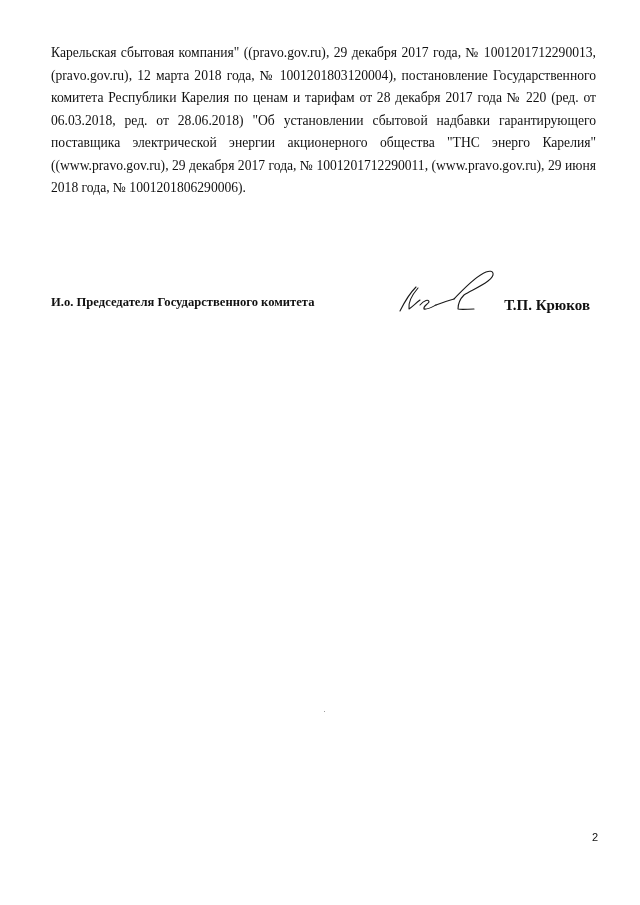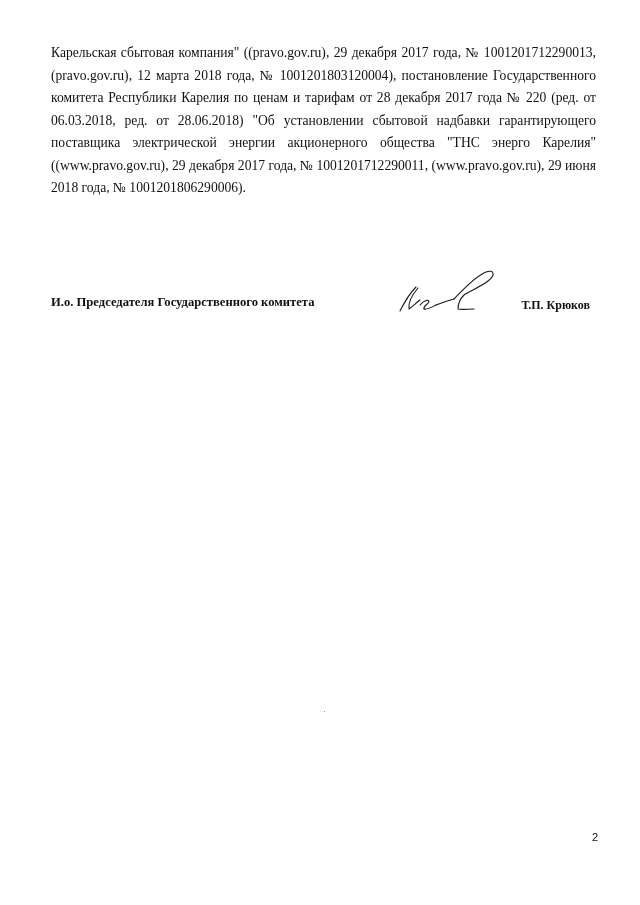--- a/index.html
+++ b/index.html
@@ -60,21 +60,21 @@
       left: 345px;
       top: -16px;
       width: 110px;
       height: 52px;
     }
     .sig-name {
       position: absolute;
       right: 6px;
       top: 15px;
       font-weight: bold;
-      font-size: 12px;
+      font-size: 15px;
       line-height: 15px;
       white-space: nowrap;
     }
     .speck {
       position: absolute;
       left: 324px;
       top: 711px;
       width: 1px;
       height: 1px;
       background: #9a9a9a;

